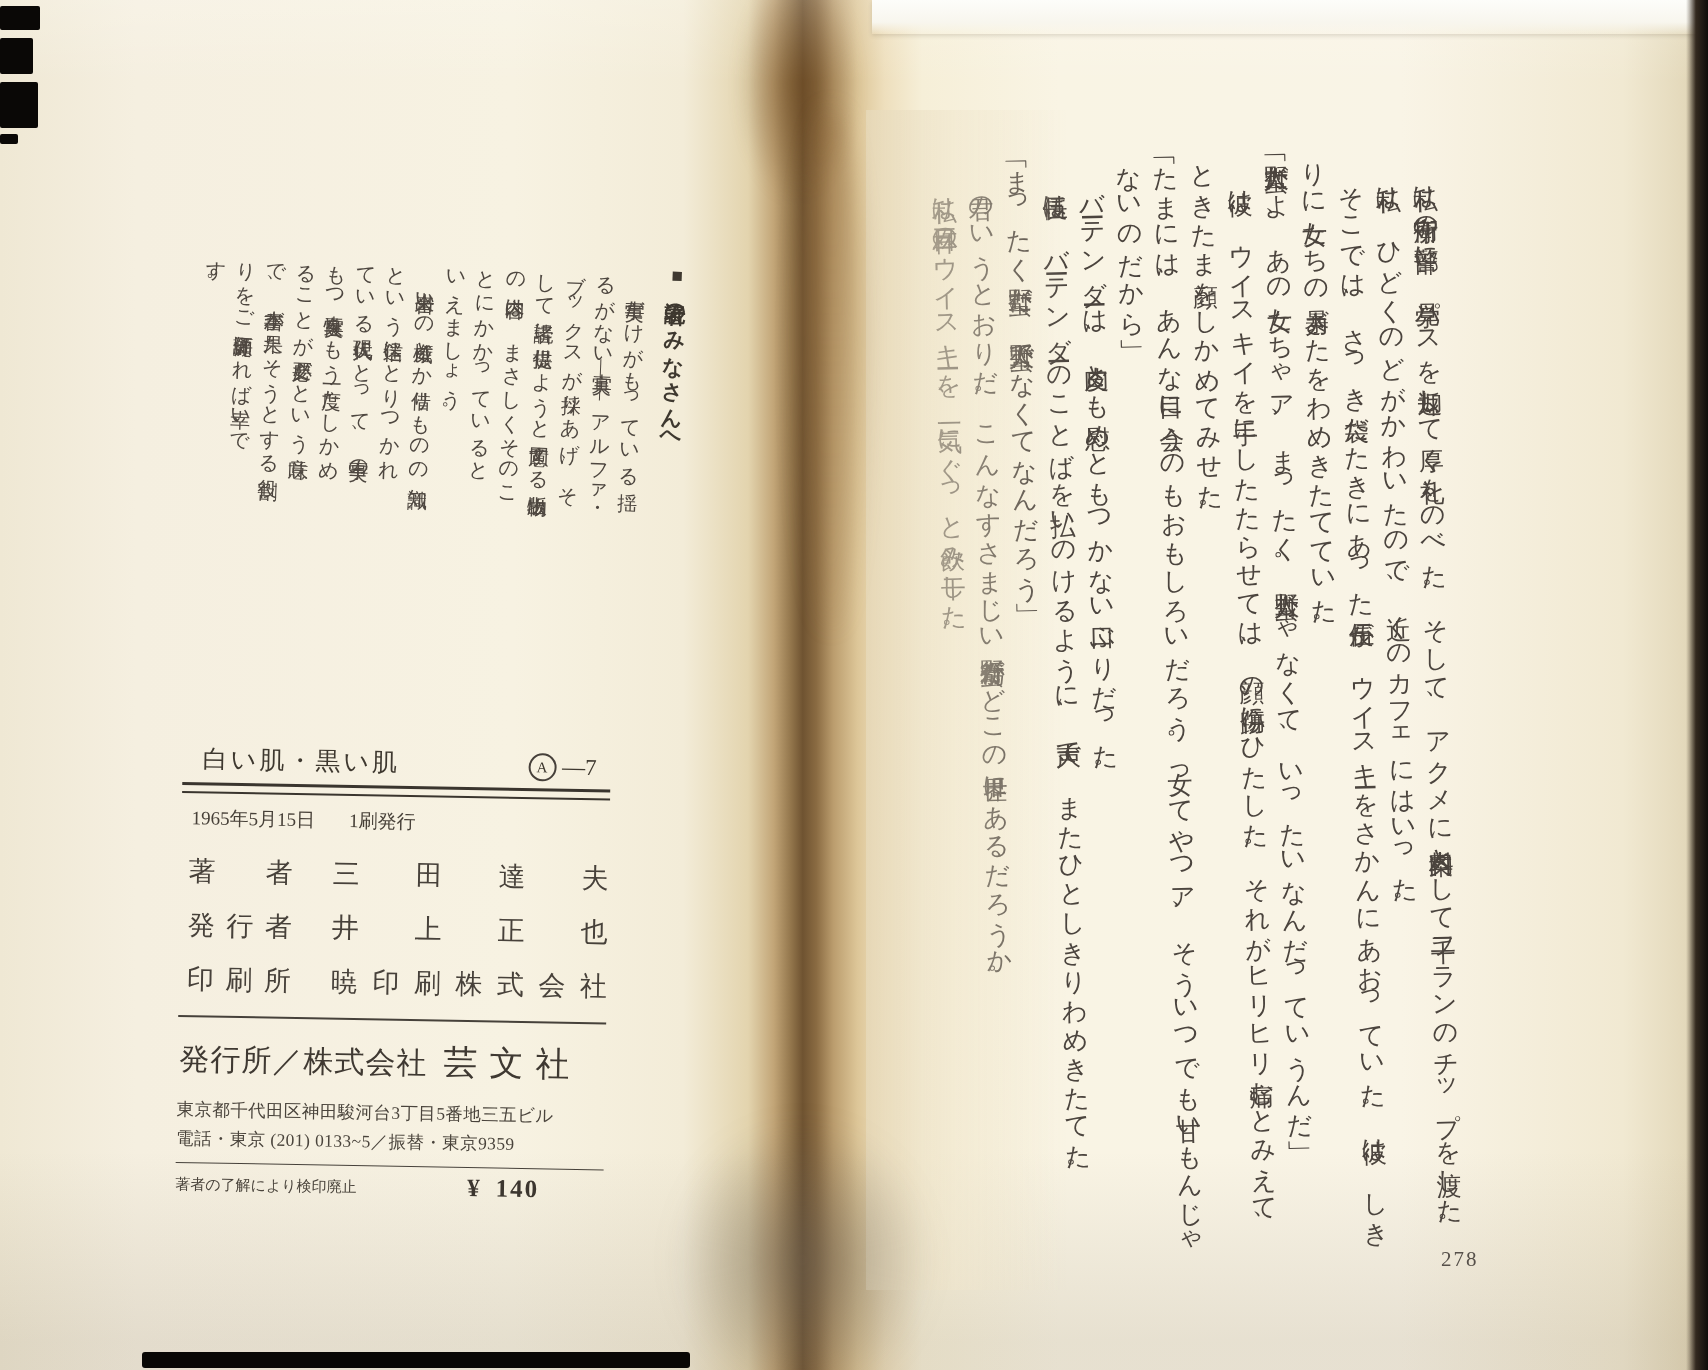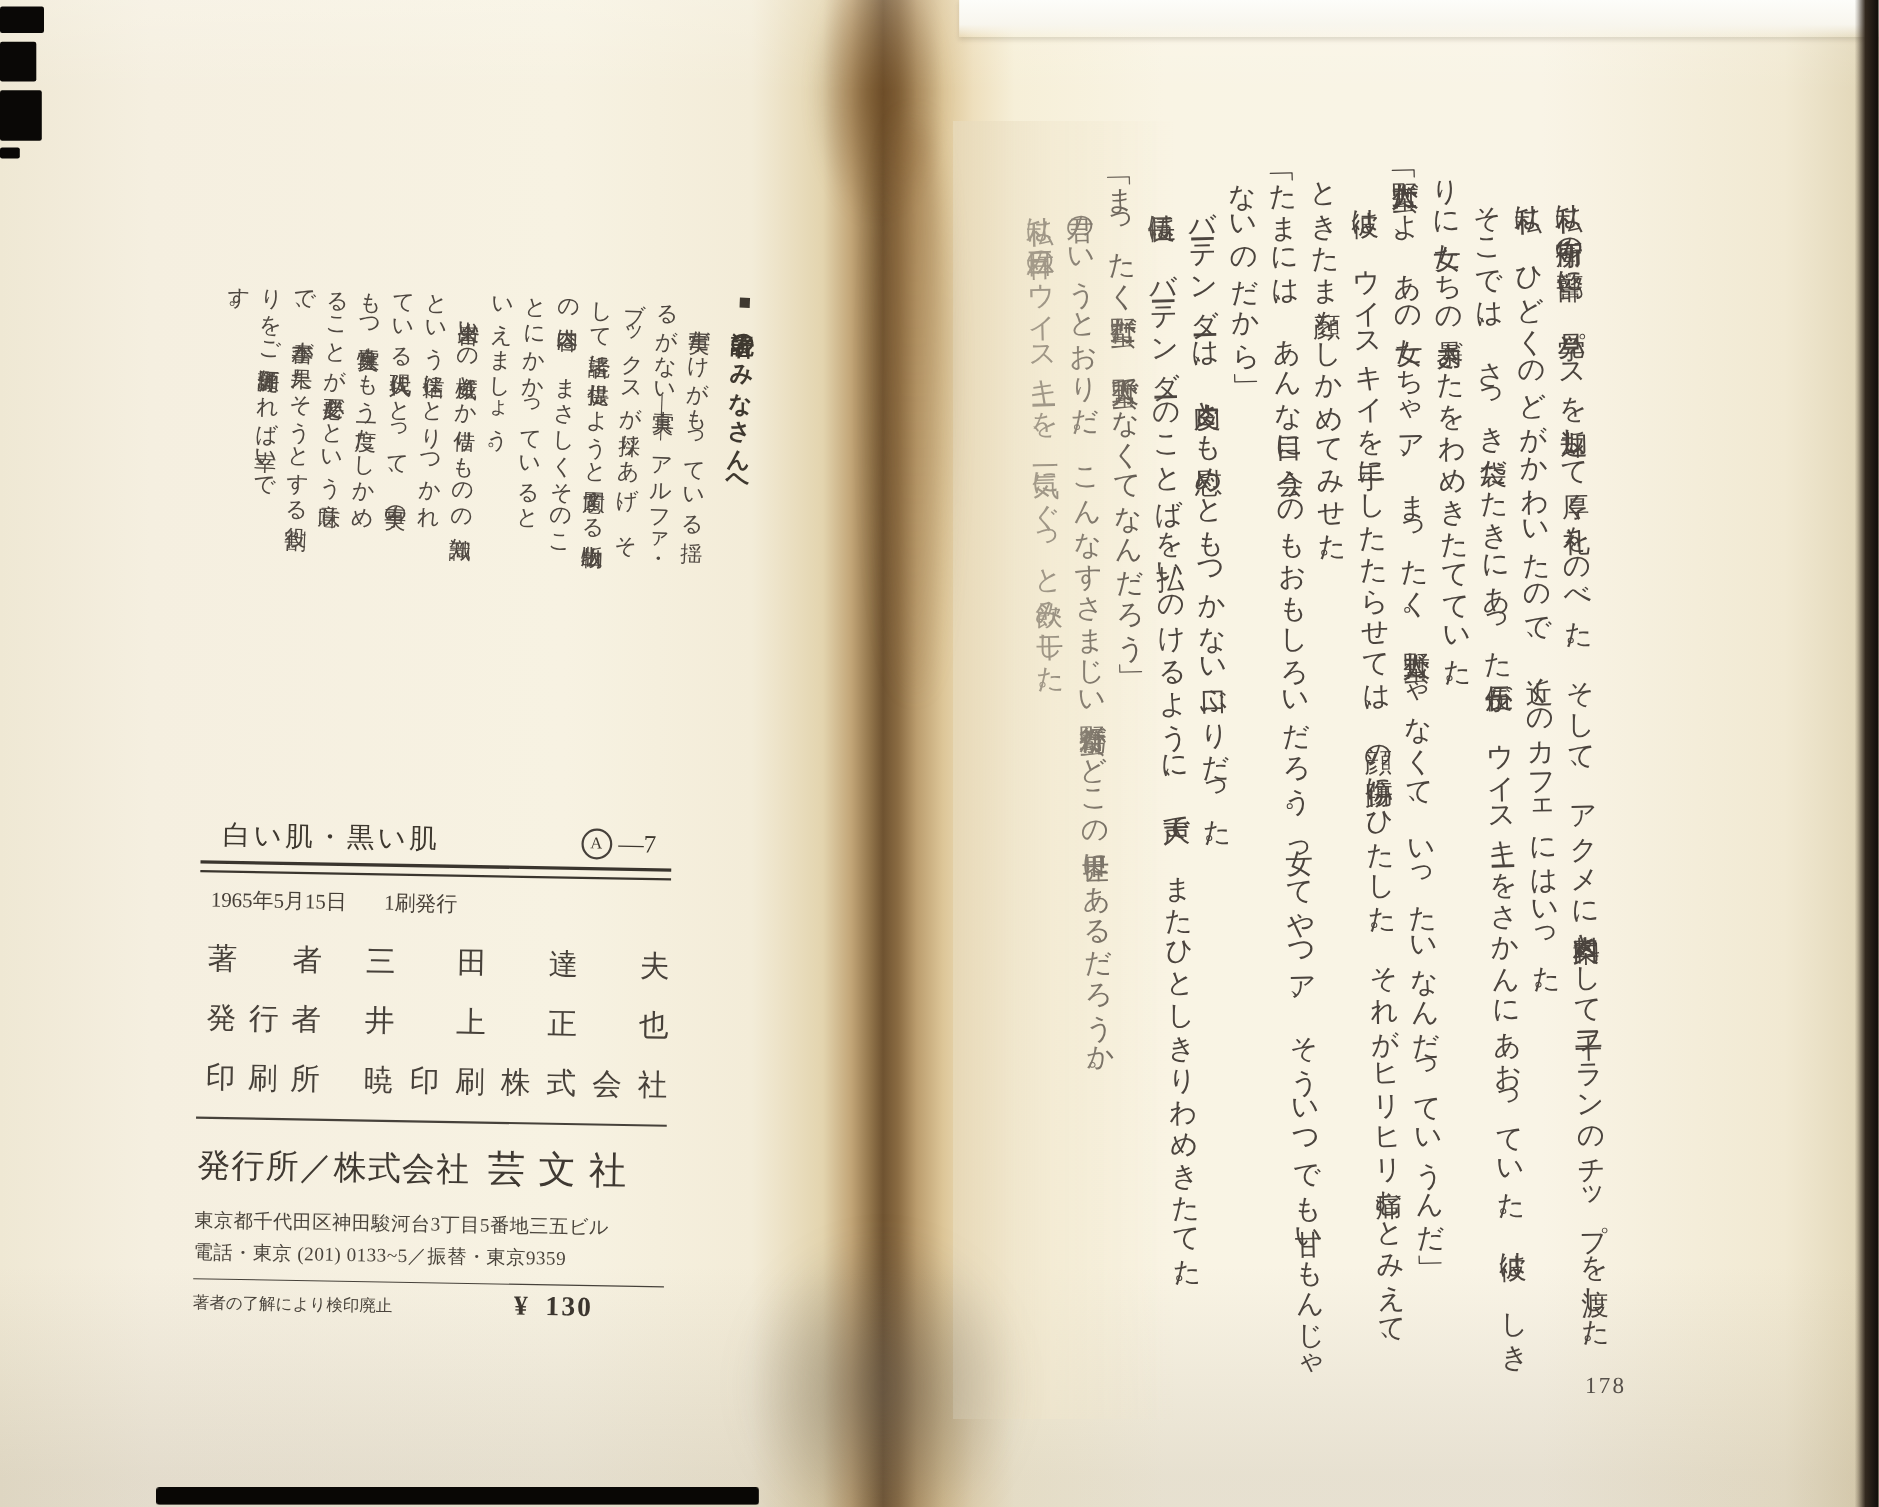--- a/index.html
+++ b/index.html
@@ -101,21 +101,21 @@
     <p>　そこでは、さっき袋だたきにあった伍長が、ウイスキーをさかんにあおっていた。彼は、しきりに女たちの暴力ざたをわめきたてていた。</p>
     <p>「野蛮人だよ、あの女たちゃア、まったく。野蛮人じゃなくて、いったいなんだっていうんだ」</p>
     <p>　彼は、ウイスキイを手にしたたらせては、顔の傷跡にひたした。それがヒリヒリ痛むとみえて、ときたま顔をしかめてみせた。</p>
     <p>「たまには、あんな目に会うのもおもしろいだろう。女ってやつア、そういつでも甘いもんじゃないのだから」</p>
     <p>　バーテンダーは、皮肉とも慰めともつかない口ぶりだった。</p>
     <p>　伍長は、バーテンダーのことばを払いのけるように、大声で、またひとしきりわめきたてた。</p>
     <p>「まったく野蛮だ。野蛮人でなくてなんだろう」</p>
     <p>　君のいうとおりだ。こんなすさまじい野蛮行為がどこの世界にあるだろうか。</p>
     <p>　私は三杯目のウイスキーを、一気にぐっと飲み干した。</p>
   </div>
-  <div class="page-num">178</div>
+  <div class="page-num">278</div>
 
   <div class="note">
     <h3><span class="sq">■</span><span>読者のみなさんへ</span></h3>
     <p>　事実だけがもっている揺るがない真実——アルファ・ブックスが採りあげ、そして読者に提供しようと意図する出版物の内容は、まさしくそのことにかかっているといえましょう。</p>
     <p>　出来合いの権威とか借りものの知識という迷信にとりつかれている現代人にとって、事実のもつ真実性をもう一度たしかめることが必要だという意味で、本書が果たそうとする役割りをご評価願えれば幸いです。</p>
   </div>
 
   <div class="colophon">
     <div class="c-title-row">
       <span class="c-title">白い肌・黒い肌</span>
@@ -143,21 +143,21 @@
     <div class="rule"></div>
     <div class="c-pub">
       <span class="pl">発行所／株式会社</span>
       <span class="pn">芸文社</span>
     </div>
     <div class="c-addr">東京都千代田区神田駿河台3丁目5番地三五ビル</div>
     <div class="c-phone">電話・東京 (201) 0133~5／振替・東京9359</div>
     <div class="rule2"></div>
     <div class="c-bottom">
       <span class="c-note">著者の了解により検印廃止</span>
-      <span class="c-price"><span>¥</span><span class="amt">130</span></span>
+      <span class="c-price"><span>¥</span><span class="amt">140</span></span>
     </div>
   </div>
 
   <div class="fade-overlay"></div>
   <div class="lid"></div>
   <div class="stain-top"></div>
   <div class="stain-mid"></div>
   <div class="stain-bottom"></div>
   <div class="right-strip"></div>
   <div class="mark m1"></div>

